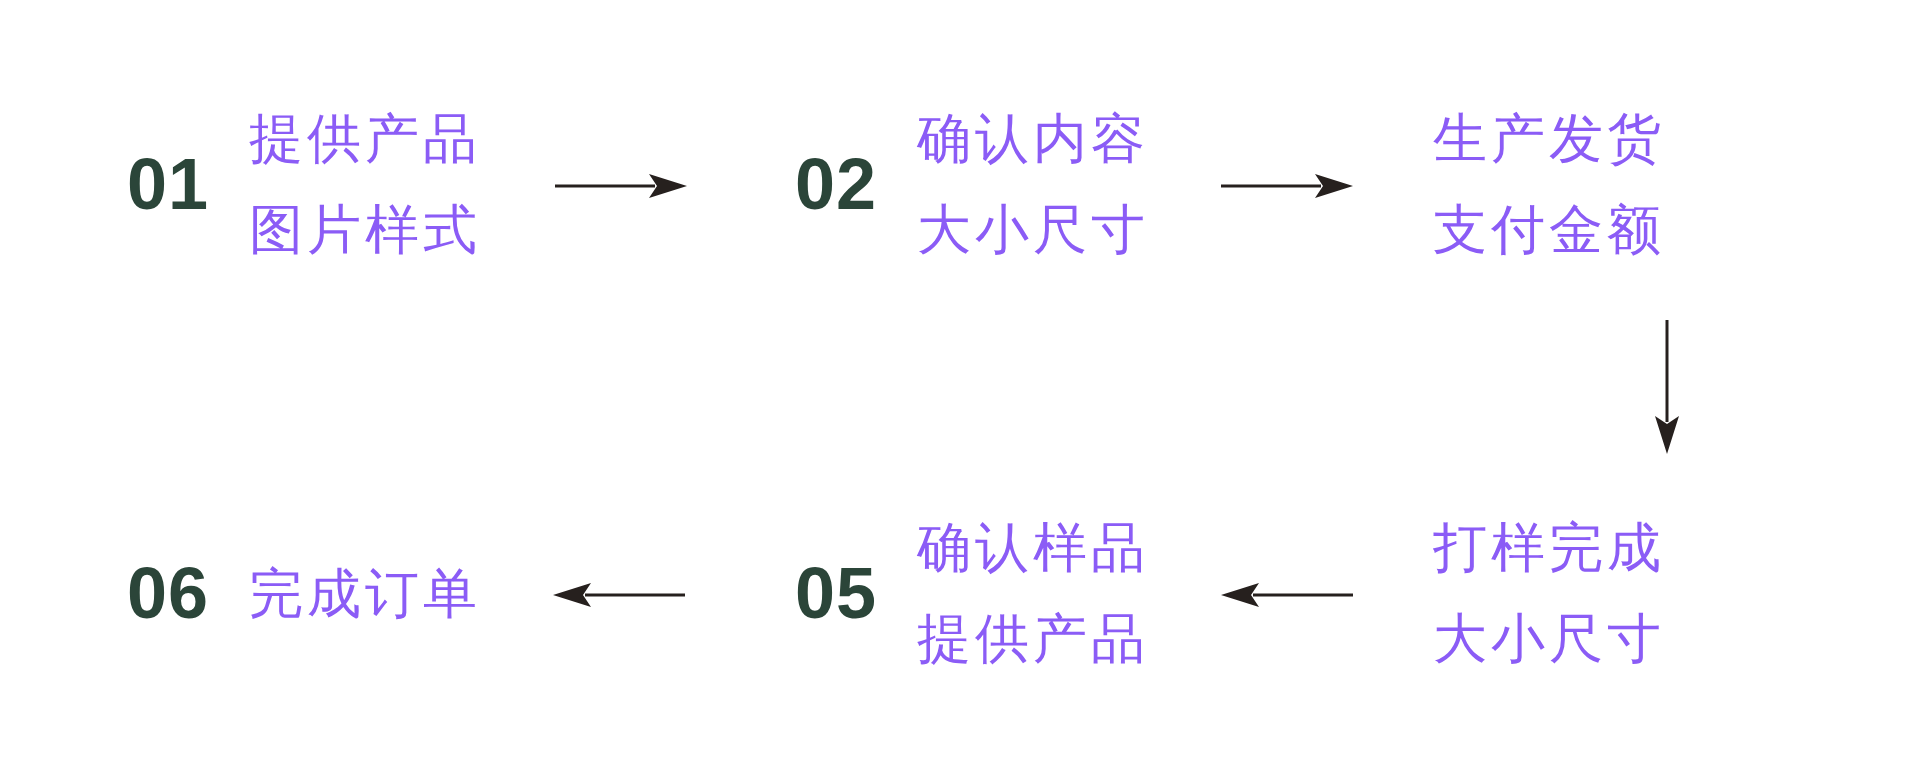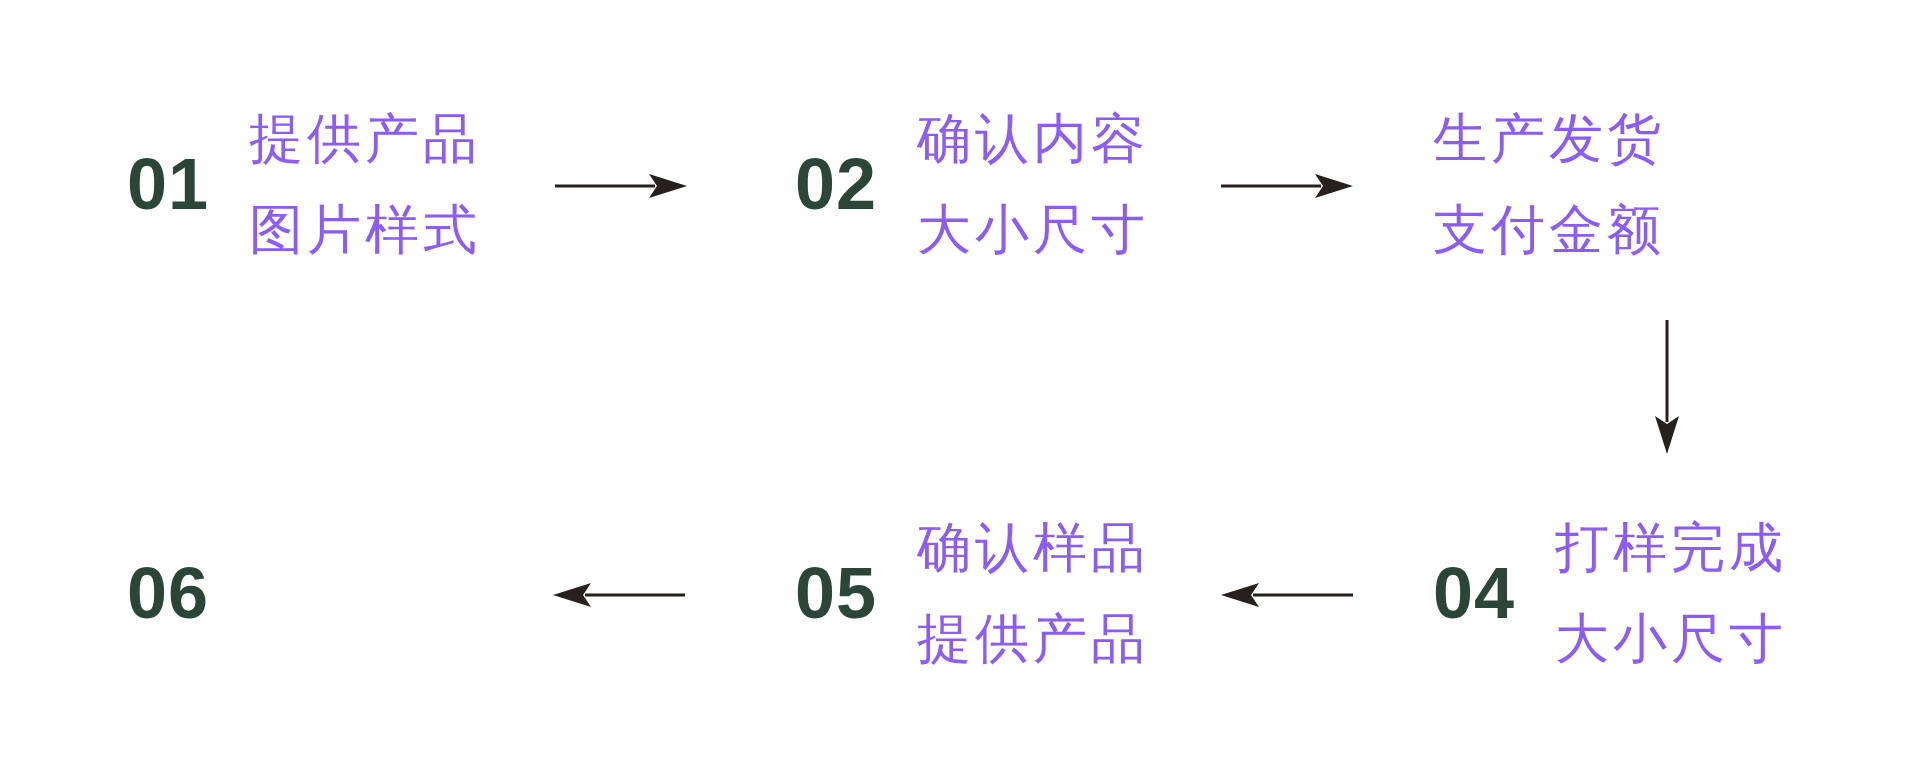--- a/index.html
+++ b/index.html
@@ -75,38 +75,38 @@
   </div>
 
   <div class="step col3 row-top">
     <div class="step-text">
       <div>生产发货</div>
       <div>支付金额</div>
     </div>
   </div>
 
   <div class="step col3 row-bottom">
-    <div class="step-number">04</div>
     <div class="step-text">
       <div>打样完成</div>
       <div>大小尺寸</div>
     </div>
   </div>
 
   <div class="step col2 row-bottom">
     <div class="step-number">05</div>
     <div class="step-text">
       <div>确认样品</div>
       <div>提供产品</div>
     </div>
   </div>
 
   <div class="step col1 row-bottom">
     <div class="step-number">06</div>
     <div class="step-text">
+      <div>完成订单</div>
     </div>
   </div>
 
   <div class="arrow" style="left:553px; top:170px;">
     <svg width="134" height="32" viewBox="0 0 134 32">
       <line x1="2" y1="16" x2="102" y2="16" stroke="#26201e" stroke-width="3"></line>
       <polygon points="134,16 96,4 104,16 96,28" fill="#26201e"></polygon>
     </svg>
   </div>
 

